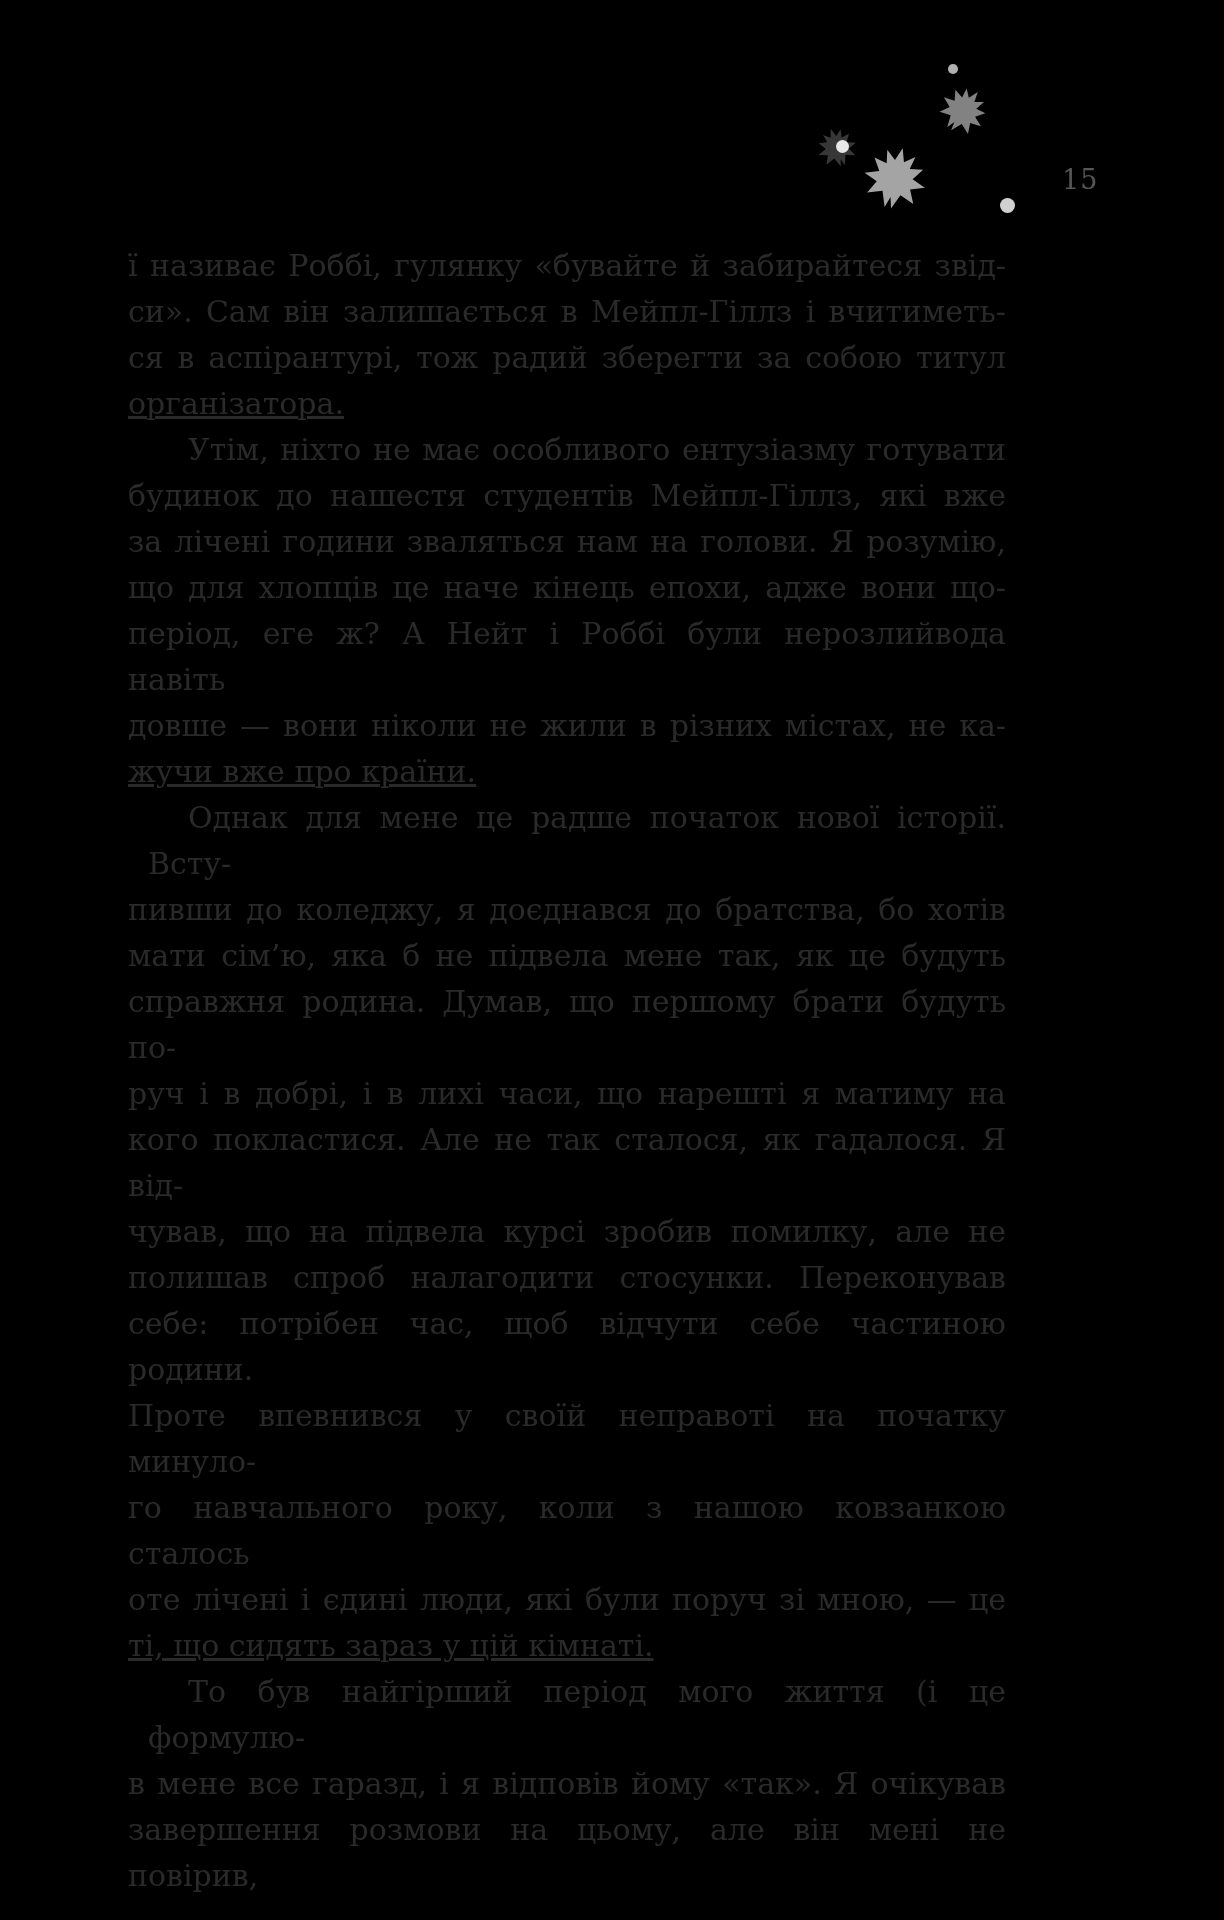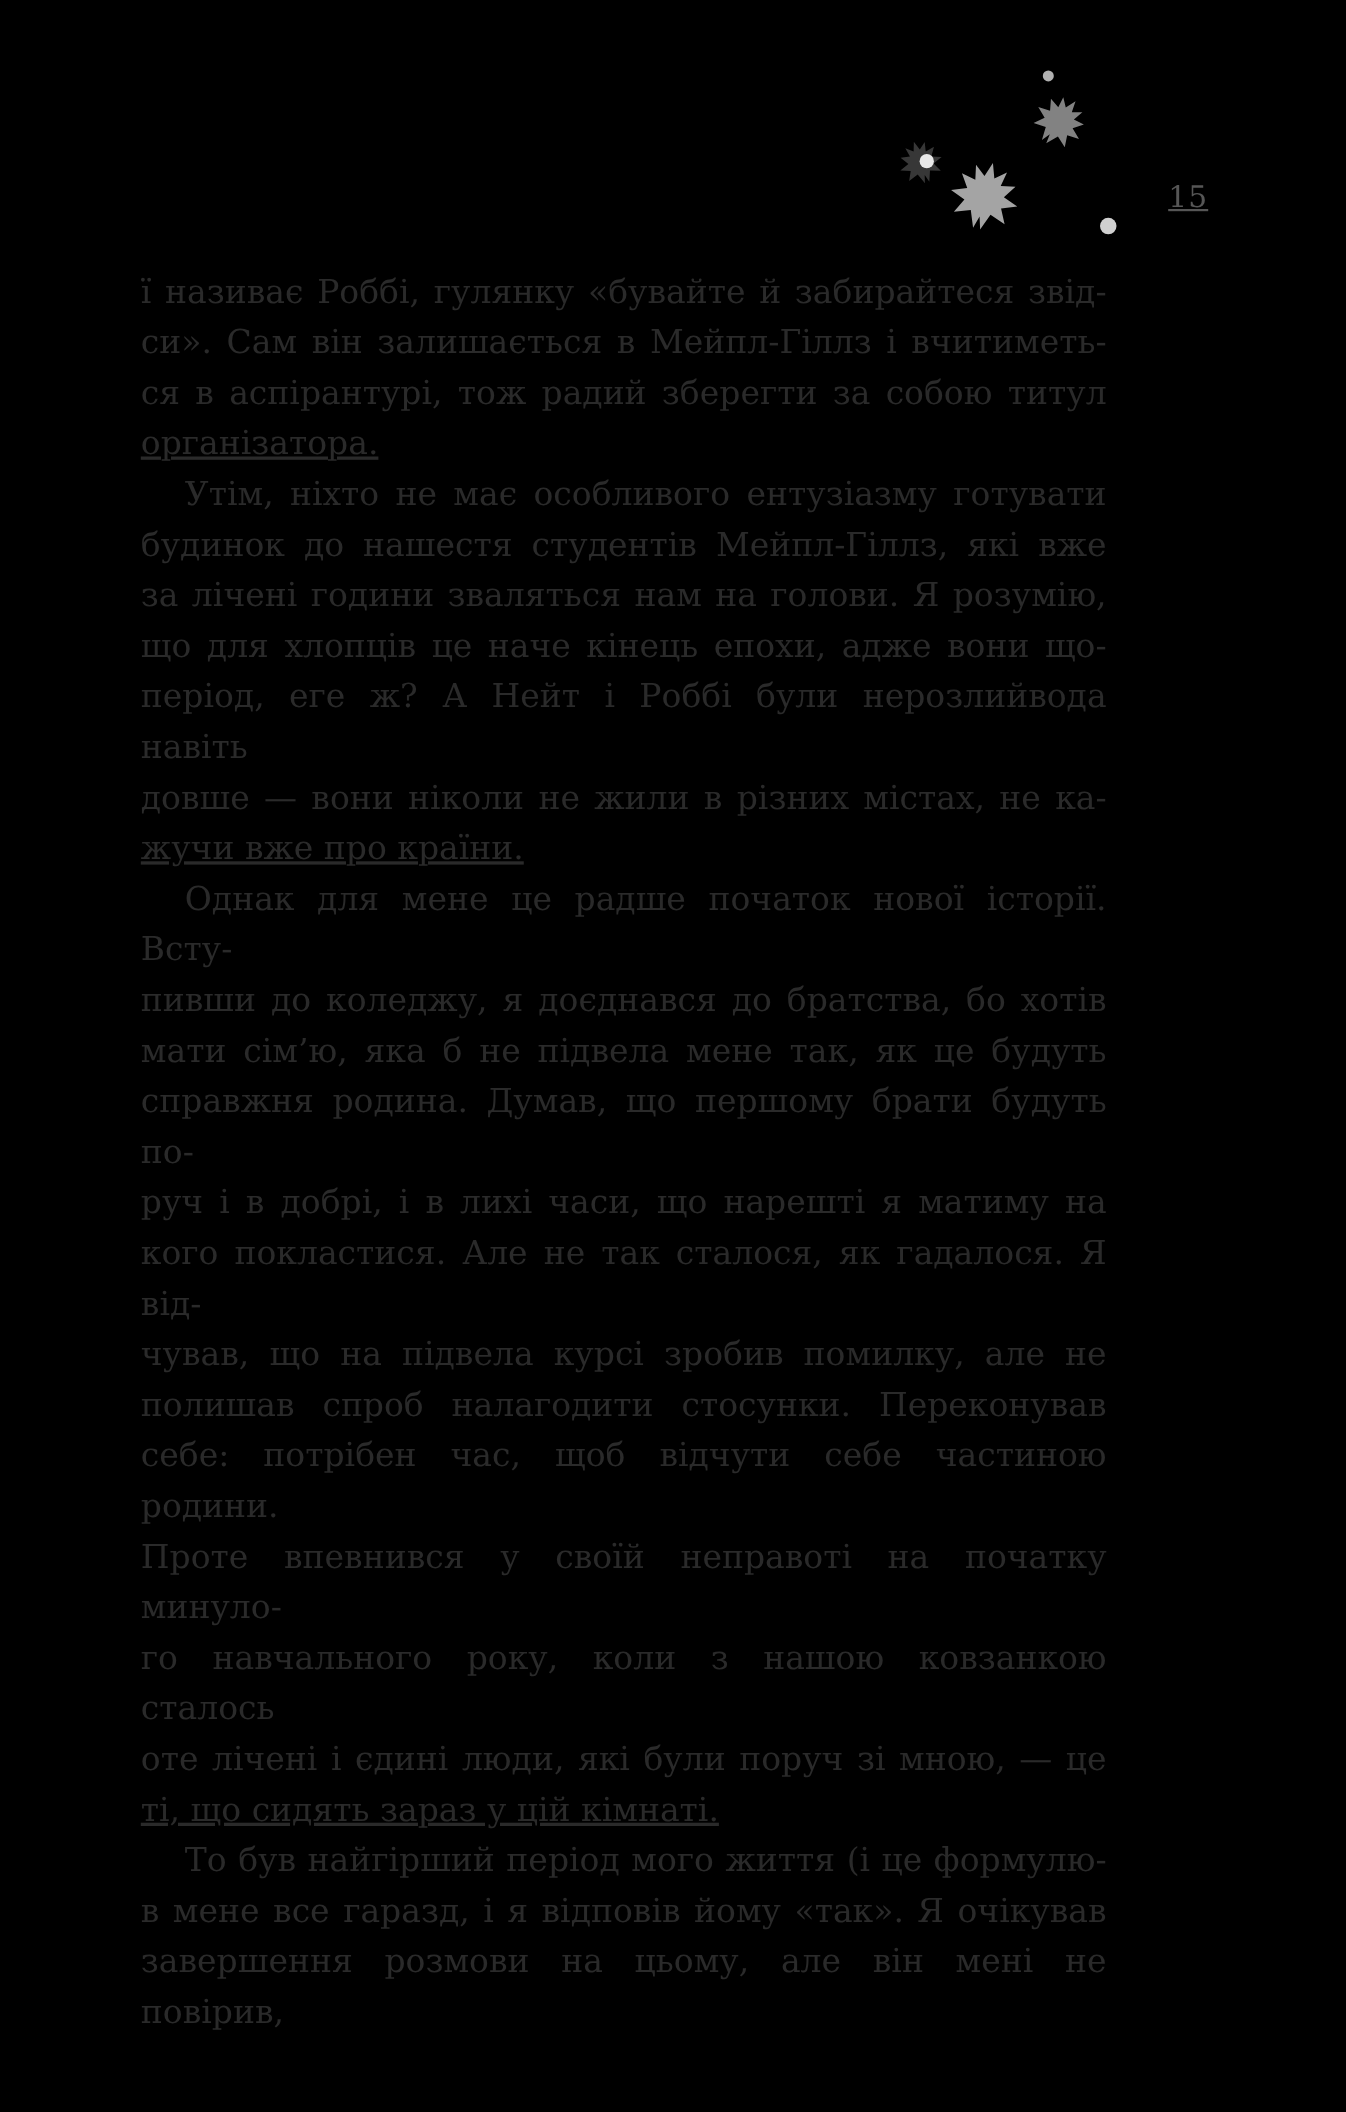--- a/index.html
+++ b/index.html
@@ -24,39 +24,38 @@
   .leaf-big   { left: 862px; top: 146px; width: 66px; height: 66px; transform: rotate(14deg); }
   .leaf-mid   { left: 938px; top: 86px;  width: 50px; height: 50px; transform: rotate(38deg); opacity: .95; }
 
   .page-number {
     position: absolute;
     left: 1062px; top: 164px;
     width: 34px;
     font-size: 27px;
     letter-spacing: 1px;
     text-align: center;
-    text-decoration: underline;
   }
 
   
   .text-block {
     position: absolute;
     left: 128px; top: 243px;
     width: 878px;
     font-size: 30px;
     line-height: 46px;
   }
   .line { white-space: nowrap; }
   .line.fill {
     white-space: normal;
     text-align: justify;
     text-align-last: justify;
   }
   .line.end { text-align: left; text-decoration: underline; }
-  .line.indent { text-indent: 40px; }
+  .line.indent { text-indent: 40px; margin-left: 20px; }
 </style>
 </head>
 <body style="background: rgb(0, 0, 0);">
 
 <div class="page">
 
   <div class="decor leaf leaf-small">
     <svg viewBox="0 0 100 100" width="42" height="42">
       <path d="M50 2 L57 22 L72 10 L68 30 L88 26 L76 44 L97 52 L76 60 L86 80 L64 72 L55 95 L50 78 L45 95 L36 72 L14 80 L24 60 L3 52 L24 44 L12 26 L32 30 L28 10 L43 22 Z" fill="#3e3e3e"></path>
     </svg>

